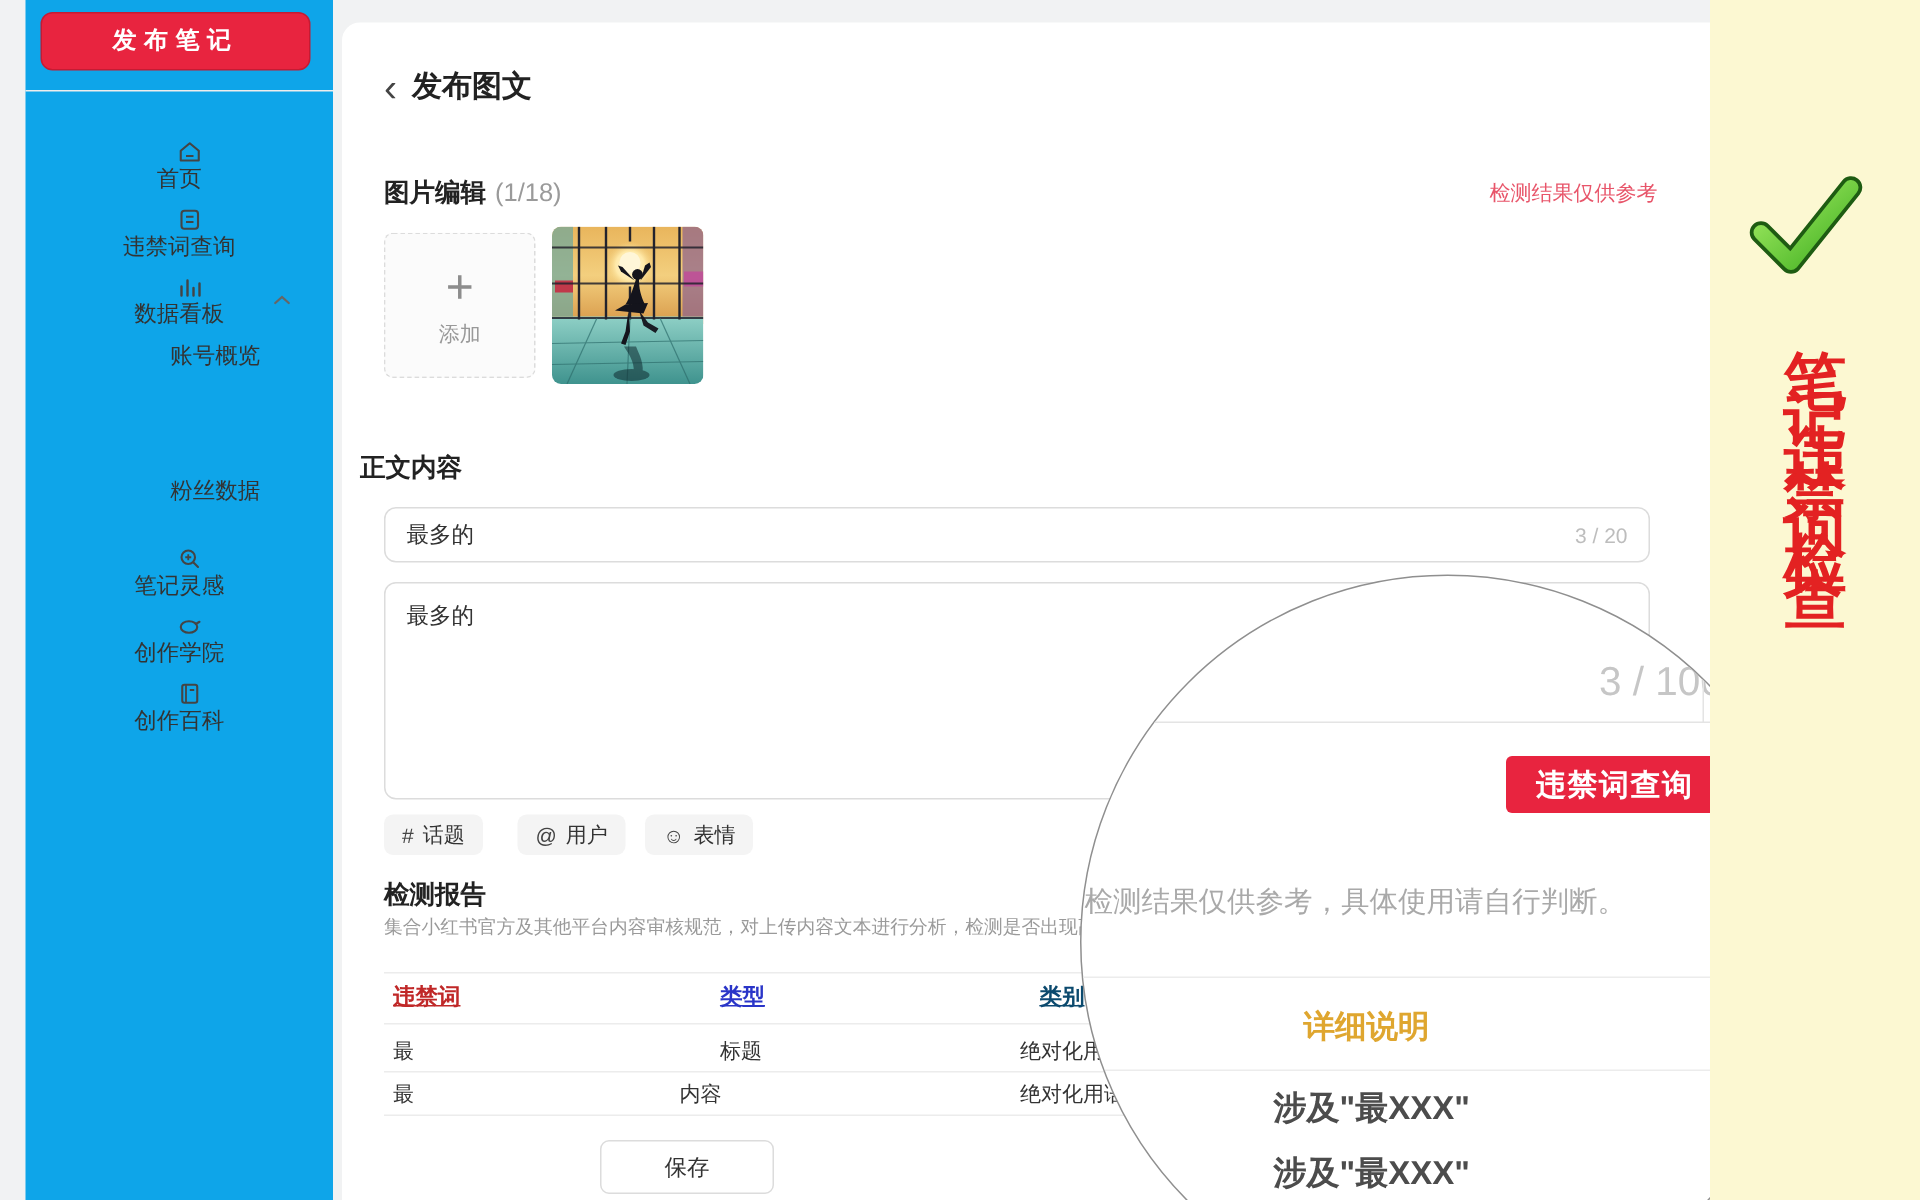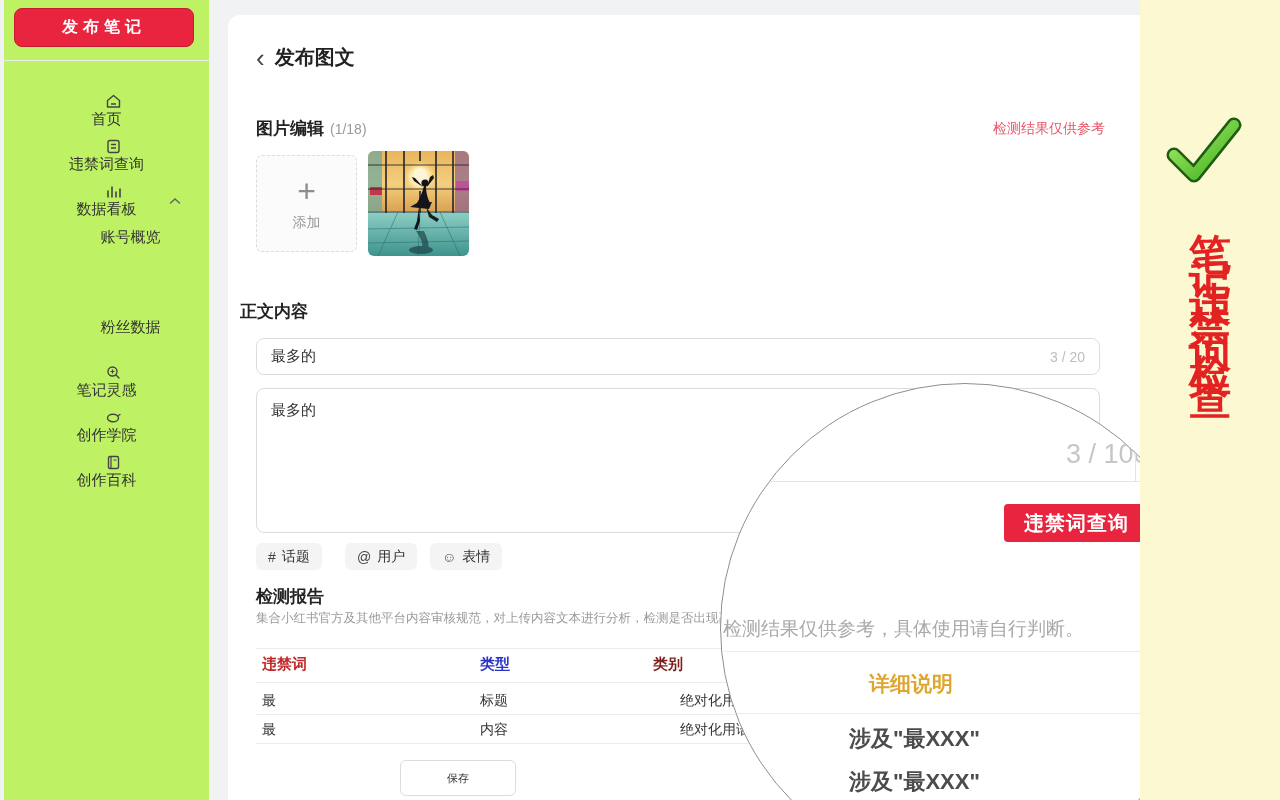--- a/index.html
+++ b/index.html
@@ -1,66 +1,66 @@
 <!DOCTYPE html>
 <html><head>
 <meta charset="utf-8">
 <style>
   * { margin:0; padding:0; box-sizing:border-box; font-family:"Liberation Sans","DejaVu Sans",sans-serif; }
   html,body { width:1280px; height:800px; overflow:hidden; background:#f1f2f3; }
   #stage { position:relative; width:1280px; height:800px; background:#f1f2f3; }
 
   
-  .sidebar { position:absolute; left:4px; top:0; width:205px; height:800px; background:#bef264; z-index:2; }
+  .sidebar { position:absolute; left:17px; top:0; width:205px; height:800px; background:#0ea5e9; z-index:2; }
   .publish-btn { position:absolute; left:10px; top:8px; width:180px; height:39px; background:#e8243f; border:1px solid #c51b33; border-radius:8px; color:#fff; font-size:16px; font-weight:700; letter-spacing:5px; display:flex; align-items:center; justify-content:center; cursor:pointer; }
   .sidebar-divider { position:absolute; left:0; top:60px; width:205px; height:1px; background:#ededed; }
   .side-item { position:absolute; left:0; width:205px; height:30px; display:flex; align-items:center; color:#333; font-size:15px; cursor:pointer;flex-direction:column; }
   .side-item .ic { width:17px; height:17px; margin-left:22px; margin-right:9px; display:flex; align-items:center; justify-content:center; }
   .side-item.sub { padding-left:48px; }
   .side-item .chev { position:absolute; right:28px; top:8px; }
   .badge-new { display:inline-block; margin-left:8px; background:#e0244a; color:#fff; font-size:10px; line-height:16px; padding:0 7px; border-radius:999px; font-weight:700; }
 
   
   .card { position:absolute; left:228px; top:15px; width:912px; height:785px; background:#fff; border-radius:12px 0 0 0; z-index:1; }
   .page-title-row { position:absolute; left:256px; top:44px; display:flex; align-items:center; color:#222; }
   .back-chv { font-size:26px; color:#444; margin-right:10px; line-height:26px; cursor:pointer; }
   .page-title { font-size:20px; font-weight:700; }
   .sec-head { position:absolute; color:#222; font-size:17px; font-weight:700; }
-  .count-gray { color:#9a9a9a; font-size:14px; font-weight:400; margin-left:6px; }
+  .count-gray { color:#9a9a9a; font-size:17px; font-weight:400; margin-left:6px; }
   .clear-link { position:absolute; top:120px; right:175px; color:#e8556a; font-size:14px; cursor:pointer; z-index:1; }
 
   .add-tile { position:absolute; left:256px; top:155px; width:101px; height:97px; background:#fbfbfb; border:1.5px dashed #dcdcdc; border-radius:6px; display:flex; flex-direction:column; align-items:center; justify-content:center; color:#999; cursor:pointer; }
   .add-plus { font-size:32px; line-height:30px; color:#8d8d8d; font-weight:300; }
   .add-label { font-size:14px; margin-top:8px; }
   .thumb { position:absolute; left:368px; top:151px; width:101px; height:105px; border-radius:6px; overflow:hidden; cursor:pointer; }
 
   .text-input { position:absolute; left:256px; top:338px; width:844px; height:37px; border:1px solid #dcdcdc; border-radius:8px; background:#fff; display:flex; align-items:center; padding:0 14px; }
   .text-input .val { flex:1; font-size:15px; color:#333; }
   .text-input .cnt { font-size:14px; color:#bdbdbd; }
   .text-area { position:absolute; left:256px; top:388px; width:844px; height:145px; border:1px solid #dcdcdc; border-radius:8px; background:#fff; padding:12px 14px; font-size:15px; color:#333; }
 
   .chip { position:absolute; top:543px; height:27px; background:#f4f4f4; border-radius:6px; display:flex; align-items:center; padding:0 12px; font-size:14px; color:#333; cursor:pointer; gap:6px; }
   .chip .cic { font-size:14px; color:#444; }
 
   .report-desc { position:absolute; left:256px; top:610px; width:660px; font-size:12.5px; color:#9a9a9a; white-space:nowrap; overflow:hidden; }
 
   .hline { position:absolute; height:1px; background:#ececec; }
-  .th { position:absolute; top:655px; font-size:15px; font-weight:700; }
+  .th { position:absolute; top:655px; font-size:15px; font-weight:700;text-decoration:underline; }
   .td { position:absolute; font-size:14px; color:#333; }
 
   .btn-publish { position:absolute; left:268px; top:760px; width:114px; height:36px; background:#e8243f; border-radius:6px; color:#fff; font-size:15px; font-weight:700; display:flex; align-items:center; justify-content:center; cursor:pointer; }
-  .btn-save { position:absolute; left:400px; top:760px; width:116px; height:36px; background:#fff; border:1px solid #dcdcdc; border-radius:6px; color:#333; font-size:11px; display:flex; align-items:center; justify-content:center; cursor:pointer;text-align:center; }
+  .btn-save { position:absolute; left:400px; top:760px; width:116px; height:36px; background:#fff; border:1px solid #dcdcdc; border-radius:6px; color:#333; font-size:15px; display:flex; align-items:center; justify-content:center; cursor:pointer;text-align:center; }
 
   
   .magnifier { position:absolute; left:720px; top:383px; width:490px; height:490px; border-radius:50%; background:#fff; border:1px solid #8f8f8f; z-index:5; overflow:hidden; }
   .mg-counter { position:absolute; left:345px; top:55px; font-size:27px; color:#c6c6c6; white-space:nowrap; }
   .mg-vline { position:absolute; left:414px; top:0; width:1px; height:98px; background:#e4e4e4; }
   .mg-line1 { position:absolute; left:0; top:97px; width:490px; height:1px; background:#e4e4e4; }
   .mg-btn { position:absolute; left:283px; top:120px; width:168px; height:38px; background:#e8243f; border-radius:4px; color:#fff; font-size:20px; font-weight:700; display:flex; align-items:center; padding-left:20px; letter-spacing:1px; cursor:pointer; }
-  .mg-notice { position:absolute; left:2px; top:232px; font-size:19px; color:#a9a9a9; white-space:nowrap; }
+  .mg-notice { position:absolute; left:2px; top:204px; font-size:19px; color:#a9a9a9; white-space:nowrap; }
   .mg-line2 { position:absolute; left:0; top:267px; width:490px; height:1px; background:#ececec; }
   .mg-dt-head { position:absolute; left:110px; top:286px; width:160px; text-align:center; font-size:21px; font-weight:700; color:#dfa62f; }
   .mg-line3 { position:absolute; left:0; top:329px; width:490px; height:1px; background:#ececec; }
   .mg-row1 { position:absolute; left:128px; top:340px; font-size:22px; font-weight:700; color:#4c4c4c; white-space:nowrap; }
   .mg-row2 { position:absolute; left:128px; top:383px; font-size:22px; font-weight:700; color:#4c4c4c; white-space:nowrap; }
 
   
   .ypanel { position:absolute; left:1140px; top:0; width:140px; height:800px; background:#fcf8d2; z-index:10; }
   .ypanel .check { position:absolute; left:22px; top:115px; }
   .vtext { position:absolute; left:50%; transform:translateX(-50%); top:200px; writing-mode:vertical-rl; text-orientation:upright; letter-spacing:24px; font-size:42px; font-weight:700; color:#e32222; }
@@ -250,30 +250,30 @@
     <span class="cic">☺</span>
     <span>表情</span>
   </div>
 
   <div class="sec-head" style="left:256px; top:585px; z-index:1">检测报告</div>
   <div class="report-desc" style="z-index:1">集合小红书官方及其他平台内容审核规范，对上传内容文本进行分析，检测是否出现高</div>
 
   <div class="hline" style="left:256px; top:648px; width:844px; z-index:1"></div>
   <div class="th" style="left:262px; color:#c02828; z-index:1">违禁词</div>
   <div class="th" style="left:480px; color:#2a35c8; z-index:1">类型</div>
-  <div class="th" style="left:653px; color:#7f1d1d; z-index:1">类别</div>
+  <div class="th" style="left:693px; color:#0c4a6e; z-index:1">类别</div>
   <div class="hline" style="left:256px; top:682px; width:844px; z-index:1"></div>
 
   <div class="td" style="left:262px; top:692px; z-index:1">最</div>
   <div class="td" style="left:480px; top:692px; z-index:1">标题</div>
   <div class="td" style="left:680px; top:692px; z-index:1">绝对化用语</div>
   <div class="hline" style="left:256px; top:714px; width:844px; z-index:1"></div>
 
   <div class="td" style="left:262px; top:721px; z-index:1">最</div>
-  <div class="td" style="left:480px; top:721px; z-index:1">内容</div>
+  <div class="td" style="left:453px; top:721px; z-index:1">内容</div>
   <div class="td" style="left:680px; top:721px; z-index:1">绝对化用语</div>
   <div class="hline" style="left:256px; top:743px; width:844px; z-index:1"></div>
 
   <div class="btn-save" style="z-index:1">保存</div>
 
   <div class="magnifier">
     <span class="mg-counter">3 / 100</span>
     <div class="mg-vline"></div>
     <div class="mg-line1"></div>
     <div class="mg-btn">违禁词查询</div>

